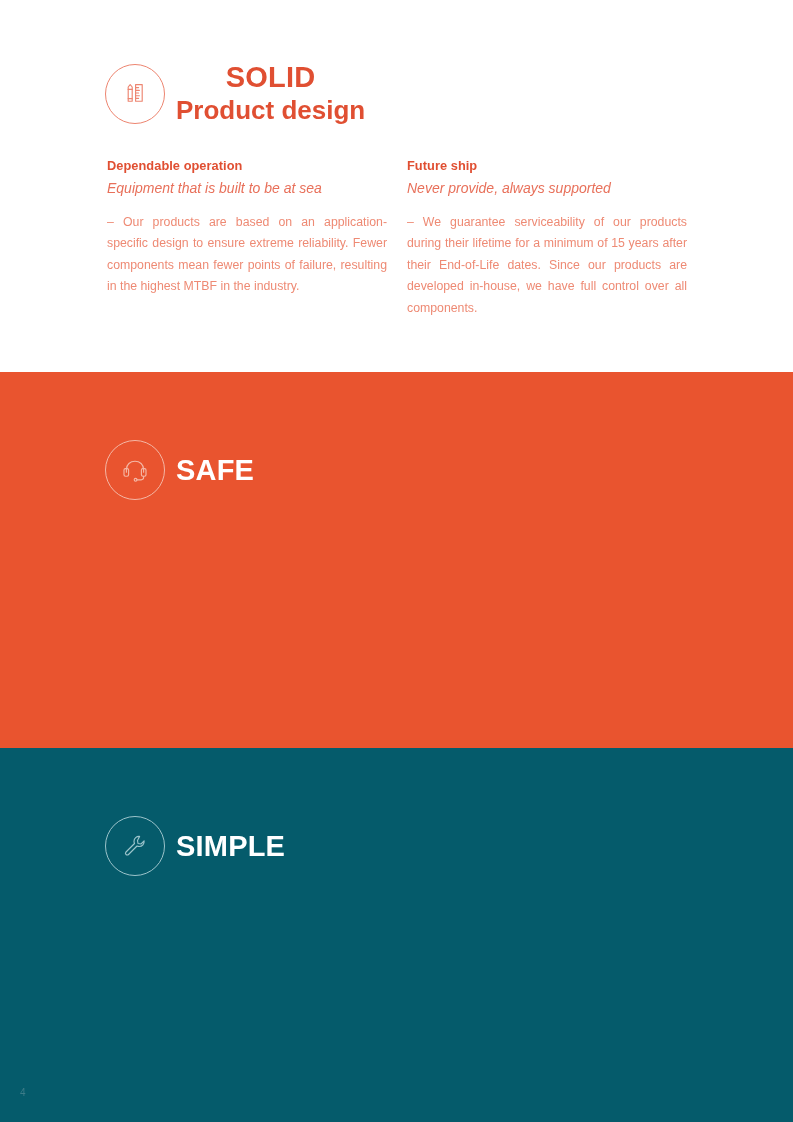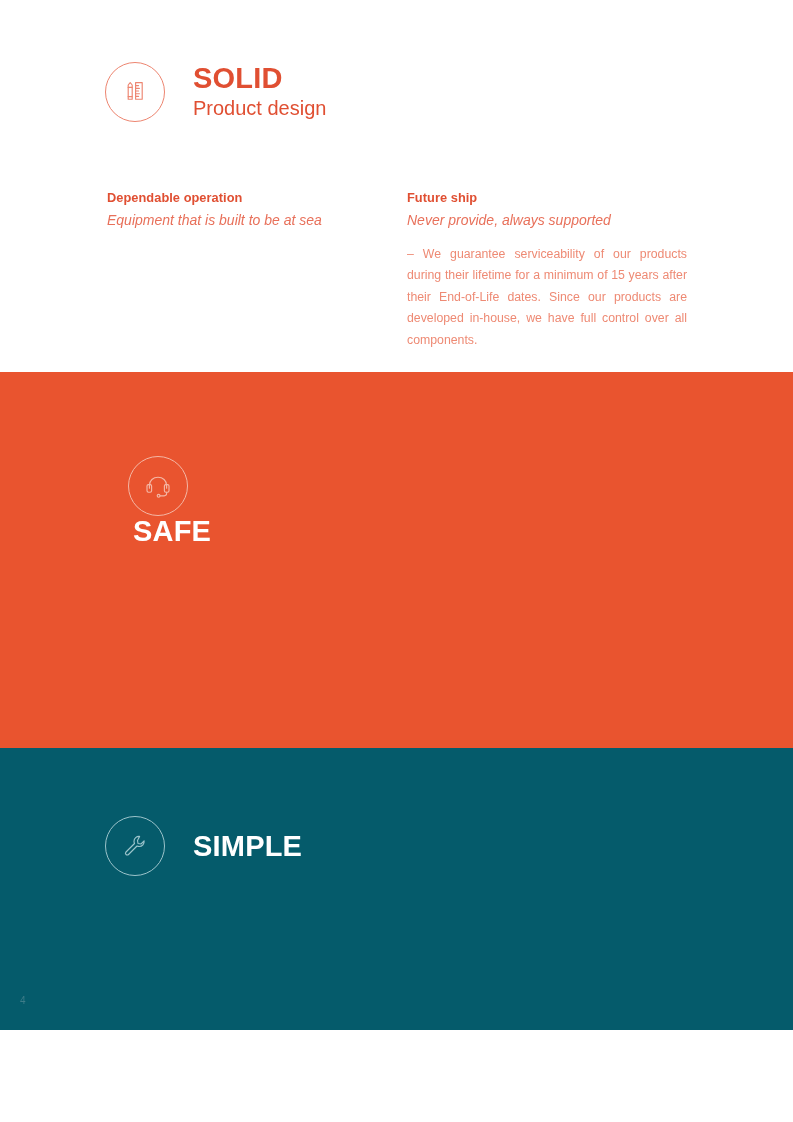--- a/index.html
+++ b/index.html
@@ -39,75 +39,74 @@
     background:#e9542f;
     height:376px;
     --heading:#ffffff;
     --sub:#ffffff;
     --body:#ffffff;
     --icon:#f4b7a5;
     --title:#ffffff;
   }
   .section--simple {
     background:#055b6b;
-    height:282px;
+    height:374px;
     --heading:#ffffff;
     --sub:#ffffff;
     --body:#ffffff;
     --icon:#9cc4cb;
     --title:#ffffff;
   }
 
   
   .sec-header {
     position:absolute;
     display:flex;
     align-items:center;
   }
   .section--solid  .sec-header { left:105px; top:62px; }
-  .section--safe   .sec-header { left:105px; top:84px;flex-direction:column; }
+  .section--safe   .sec-header { left:105px; top:68px; }
   .section--simple .sec-header { left:105px; top:68px; }
 
   .icon-circle {
     width:60px;
     height:60px;
     border-radius:50%;
     border:1px solid var(--icon);
     display:flex;
     align-items:center;
     justify-content:center;
     flex:0 0 auto;
   }
   .icon-circle svg { display:block; }
 
-  .titles { margin-left:28px; }
+  .titles { margin-left:11px;text-align:center; }
 
   .sec-title {
     font-size:29px;
     font-weight:bold;
     letter-spacing:0.2px;
     line-height:1.05;
     color:var(--title);
   }
   .sec-subtitle {
-    font-size:20px;
-    font-weight:normal;
+    font-size:26px;
+    font-weight:bold;
     line-height:1.25;
     color:var(--title);
     margin-top:2px;
   }
 
   
   .cols {
     position:absolute;
     left:107px;
     width:580px;
     display:flex;
     gap:20px;
-    margin-top:32px;
   }
   .section--solid  .cols { top:158px; }
   .section--safe   .cols { top:539px; }
   .section--safe .cols, .section--simple .cols { position:absolute; }
 
   .col { width:280px; flex:0 0 280px; }
 
   .col-heading {
     font-size:12.8px;
     font-weight:bold;
@@ -166,20 +165,21 @@
       <div class="titles">
         <div class="sec-title">SOLID</div>
         <div class="sec-subtitle">Product design</div>
       </div>
     </div>
 
     <div class="cols">
       <div class="col">
         <div class="col-heading">Dependable operation</div>
         <div class="col-sub">Equipment that is built to be at sea</div>
+        <div class="col-body">– Our products are based on an application-specific design to ensure extreme reliability. Fewer components mean fewer points of failure, resulting in the highest MTBF in the industry.</div>
       </div>
       <div class="col">
         <div class="col-heading">Future ship</div>
         <div class="col-sub">Never provide, always supported</div>
         <div class="col-body">– We guarantee serviceability of our products during their lifetime for a minimum of 15 years after their End-of-Life dates. Since our products are developed in-house, we have full control over all components.</div>
       </div>
     </div>
   </div>
 
   <div class="section section--safe">

